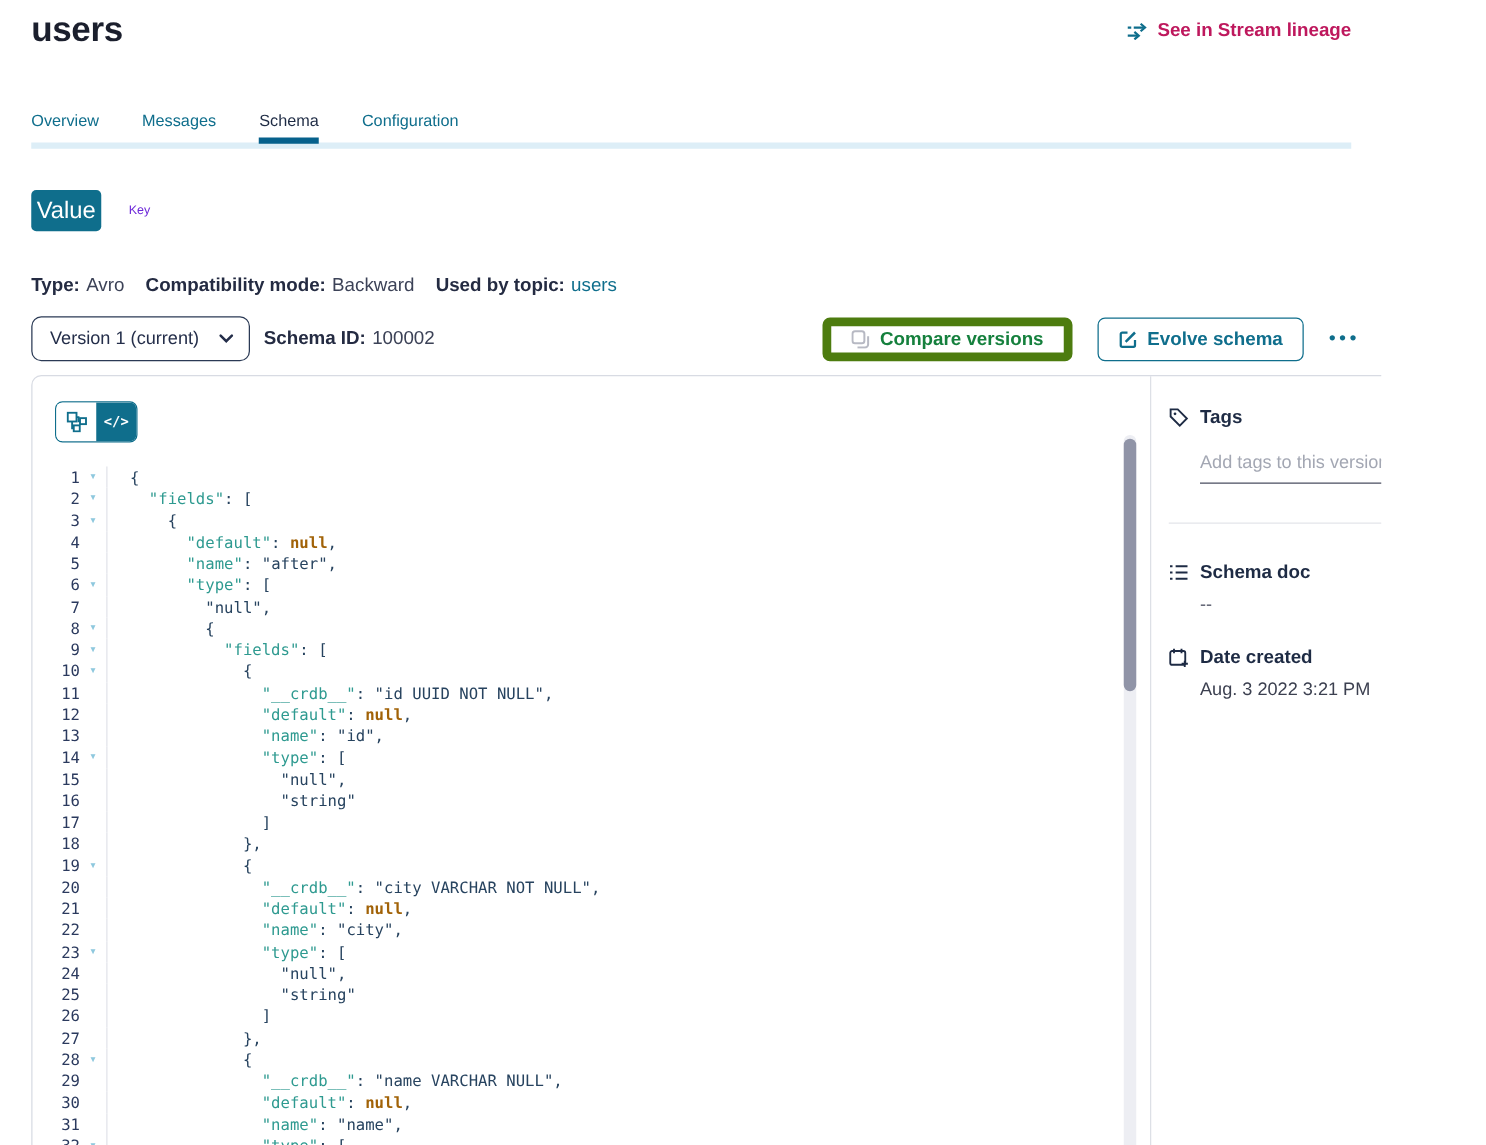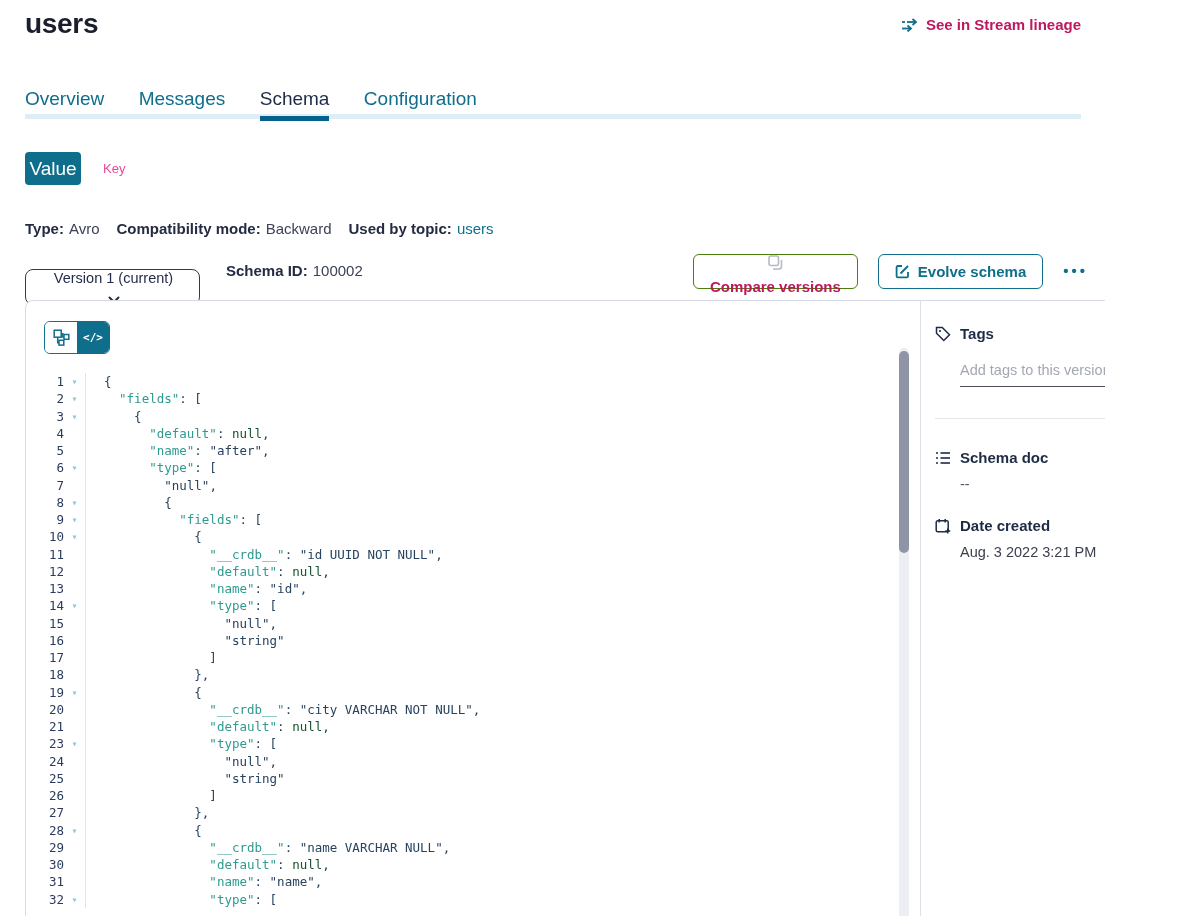--- a/index.html
+++ b/index.html
@@ -8,67 +8,67 @@
   #page { position:relative; width:1105px; height:916px; overflow:hidden; background:#fff; }
 
   
   .page-title { position:absolute; left:25px; top:8px; font-size:28px; font-weight:700; letter-spacing:-0.3px; color:#1b1f2d; }
   .lineage-link { position:absolute; right:24px; top:16px; display:flex; align-items:center; gap:7px;
                   color:#be185d; font-size:15px; font-weight:700; cursor:pointer; }
 
   
   .tabs { position:absolute; left:25px; right:24px; top:88px; height:31px; }
   .tabs-track { position:absolute; left:0; right:0; bottom:0; height:5px; background:#ddeef7; }
-  .tab { position:relative; display:inline-block; margin-right:30px; padding-bottom:11px; font-size:19px; color:#0f6e8c; cursor:pointer; }
+  .tab { position:relative; display:inline-block; margin-right:30px; padding-bottom:11px; font-size:13px; color:#0f6e8c; cursor:pointer; }
   .tab.active { color:#1e2b44; font-weight:500; }
   .tab.active::after { content:""; position:absolute; left:0; right:0; bottom:0; height:5px; background:#06618c; z-index:2; }
 
   
   .vk-value { position:absolute; left:25px; top:152px; width:56px; height:33px; background:#0f6e8c; color:#fff;
               border:none; border-radius:4px; font-size:19px; font-family:inherit; cursor:pointer; }
-  .vk-key { position:absolute; left:103px; top:152px; height:33px; line-height:33px; color:#ec4899; font-size:13px; cursor:pointer; }
+  .vk-key { position:absolute; left:103px; top:152px; height:33px; line-height:33px; color:#6d28d9; font-size:10px; cursor:pointer; }
 
   
   .meta { position:absolute; left:25px; top:220px; font-size:15px; display:flex; gap:17px; }
   .meta b { color:#242b42; font-weight:700; }
   .meta .v { color:#3c4257; margin-left:5px; }
   .meta .lk { color:#0f6e8c; margin-left:5px; cursor:pointer; }
 
   
   .controls { position:absolute; left:25px; right:17px; top:253px; height:36px; }
-  .version-select { position:absolute; left:0; top:16px; width:175px; height:36px; border:1.5px solid #2b3a55; border-radius:8px;
+  .version-select { position:absolute; left:0; top:0; width:175px; height:36px; border:1.5px solid #2b3a55; border-radius:8px;
                     background:#fff; display:flex; align-items:center; justify-content:space-between; padding:0 12px 0 14px;
-                    font-size:14.5px; color:#242e4a; cursor:pointer;flex-direction:column; }
+                    font-size:14.5px; color:#242e4a; cursor:pointer; }
   .schema-id { position:absolute; left:186px; top:0; line-height:36px; font-size:15px; }
-  .schema-id b { font-weight:700; color:#242b42;margin-left:15px; }
+  .schema-id b { font-weight:700; color:#242b42; }
   .schema-id span.idv { color:#3c4257; margin-left:5px; }
   .right-actions { position:absolute; right:0; top:0; height:36px; display:flex; align-items:center; gap:20px; }
   .btn { height:35px; border-radius:6px; background:#fff; font-family:inherit; font-size:15px; font-weight:700;
          display:flex; align-items:center; gap:8px; padding:0 16px; cursor:pointer; }
-  .btn-compare { border:1px solid #4d7c0f; color:#be185d; cursor:default;flex-direction:column; }
+  .btn-compare { border:7px solid #4d7c0f; color:#15803d; cursor:default; }
   .btn-evolve  { border:1.5px solid #0f6e8c; color:#0f6e8c; }
   .more-menu { color:#0f6e8c; font-size:15px; font-weight:700; letter-spacing:3px; cursor:pointer; line-height:36px; }
 
   
   .card { position:absolute; left:25px; top:300px; width:1136px; height:700px; border:1px solid #d8dbe3; border-radius:8px; background:#fff; }
   .view-toggle { position:absolute; left:18px; top:20px; width:66px; height:33px; border:1px solid #0f6e8c; border-radius:6px;
                  display:flex; overflow:hidden; }
   .seg { flex:1; display:flex; align-items:center; justify-content:center; cursor:pointer; }
   .seg-tree { background:#fff; }
   .seg-code { background:#0f6e8c; color:#fff; font-family:"DejaVu Sans Mono", monospace; font-size:11px; font-weight:700; }
 
   
   .code-area { position:absolute; left:0; top:72px; width:873px; bottom:0; overflow:hidden; }
   .cl { display:flex; height:17.25px; font-family:"DejaVu Sans Mono", monospace; font-size:12.5px; line-height:17.25px; white-space:pre; }
   .ln { flex:none; width:38px; text-align:right; color:#2b3a5e; }
   .ar { flex:none; width:21px; text-align:center; color:#8ec8de; font-size:10px; cursor:pointer; }
   .ct { flex:1; border-left:1px solid #e2e4ea; padding-left:18px; }
   .c-p { color:#27435f; } .c-s { color:#27435f; }
   .c-k { color:#2e9a90; }
-  .c-x { color:#14532d; }
+  .c-x { color:#a16207;font-weight:bold; }
 
   
   .sb-track { position:absolute; left:873px; top:47px; width:10px; bottom:0; background:#edeef3; border-radius:5px; }
   .sb-thumb { position:absolute; left:0; top:3px; width:10px; height:202px; background:#9094a7; border-radius:5px; cursor:pointer; }
 
   
   .v-divider { position:absolute; left:894px; top:0; bottom:0; width:1px; background:#dde0e6; }
   .sidebar { position:absolute; left:895px; top:0; right:0; bottom:0; }
   .sb-head { position:absolute; display:flex; align-items:center; gap:9px; font-size:15px; font-weight:700; color:#1e2b44; }
   .tags-head { left:14px; top:24px; }
@@ -195,20 +195,21 @@
           <div class="cl"><span class="ln">12</span><span class="ar"></span><span class="ct"><span class="c-p">              </span><span class="c-k">"default"</span><span class="c-p">: </span><span class="c-x">null</span><span class="c-p">,</span></span></div>
           <div class="cl"><span class="ln">13</span><span class="ar"></span><span class="ct"><span class="c-p">              </span><span class="c-k">"name"</span><span class="c-p">: </span><span class="c-s">"id"</span><span class="c-p">,</span></span></div>
           <div class="cl"><span class="ln">14</span><span class="ar">▾</span><span class="ct"><span class="c-p">              </span><span class="c-k">"type"</span><span class="c-p">: [</span></span></div>
           <div class="cl"><span class="ln">15</span><span class="ar"></span><span class="ct"><span class="c-p">                </span><span class="c-s">"null"</span><span class="c-p">,</span></span></div>
           <div class="cl"><span class="ln">16</span><span class="ar"></span><span class="ct"><span class="c-p">                </span><span class="c-s">"string"</span></span></div>
           <div class="cl"><span class="ln">17</span><span class="ar"></span><span class="ct"><span class="c-p">              ]</span></span></div>
           <div class="cl"><span class="ln">18</span><span class="ar"></span><span class="ct"><span class="c-p">            },</span></span></div>
           <div class="cl"><span class="ln">19</span><span class="ar">▾</span><span class="ct"><span class="c-p">            {</span></span></div>
           <div class="cl"><span class="ln">20</span><span class="ar"></span><span class="ct"><span class="c-p">              </span><span class="c-k">"__crdb__"</span><span class="c-p">: </span><span class="c-s">"city VARCHAR NOT NULL"</span><span class="c-p">,</span></span></div>
           <div class="cl"><span class="ln">21</span><span class="ar"></span><span class="ct"><span class="c-p">              </span><span class="c-k">"default"</span><span class="c-p">: </span><span class="c-x">null</span><span class="c-p">,</span></span></div>
+          <div class="cl"><span class="ln">22</span><span class="ar"></span><span class="ct"><span class="c-p">              </span><span class="c-k">"name"</span><span class="c-p">: </span><span class="c-s">"city"</span><span class="c-p">,</span></span></div>
           <div class="cl"><span class="ln">23</span><span class="ar">▾</span><span class="ct"><span class="c-p">              </span><span class="c-k">"type"</span><span class="c-p">: [</span></span></div>
           <div class="cl"><span class="ln">24</span><span class="ar"></span><span class="ct"><span class="c-p">                </span><span class="c-s">"null"</span><span class="c-p">,</span></span></div>
           <div class="cl"><span class="ln">25</span><span class="ar"></span><span class="ct"><span class="c-p">                </span><span class="c-s">"string"</span></span></div>
           <div class="cl"><span class="ln">26</span><span class="ar"></span><span class="ct"><span class="c-p">              ]</span></span></div>
           <div class="cl"><span class="ln">27</span><span class="ar"></span><span class="ct"><span class="c-p">            },</span></span></div>
           <div class="cl"><span class="ln">28</span><span class="ar">▾</span><span class="ct"><span class="c-p">            {</span></span></div>
           <div class="cl"><span class="ln">29</span><span class="ar"></span><span class="ct"><span class="c-p">              </span><span class="c-k">"__crdb__"</span><span class="c-p">: </span><span class="c-s">"name VARCHAR NULL"</span><span class="c-p">,</span></span></div>
           <div class="cl"><span class="ln">30</span><span class="ar"></span><span class="ct"><span class="c-p">              </span><span class="c-k">"default"</span><span class="c-p">: </span><span class="c-x">null</span><span class="c-p">,</span></span></div>
           <div class="cl"><span class="ln">31</span><span class="ar"></span><span class="ct"><span class="c-p">              </span><span class="c-k">"name"</span><span class="c-p">: </span><span class="c-s">"name"</span><span class="c-p">,</span></span></div>
           <div class="cl"><span class="ln">32</span><span class="ar">▾</span><span class="ct"><span class="c-p">              </span><span class="c-k">"type"</span><span class="c-p">: [</span></span></div>

